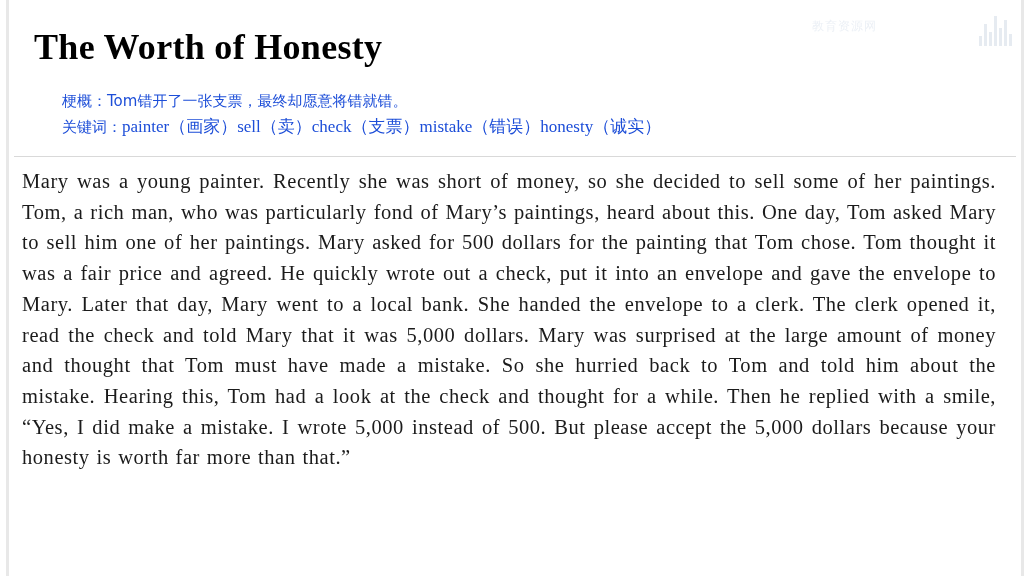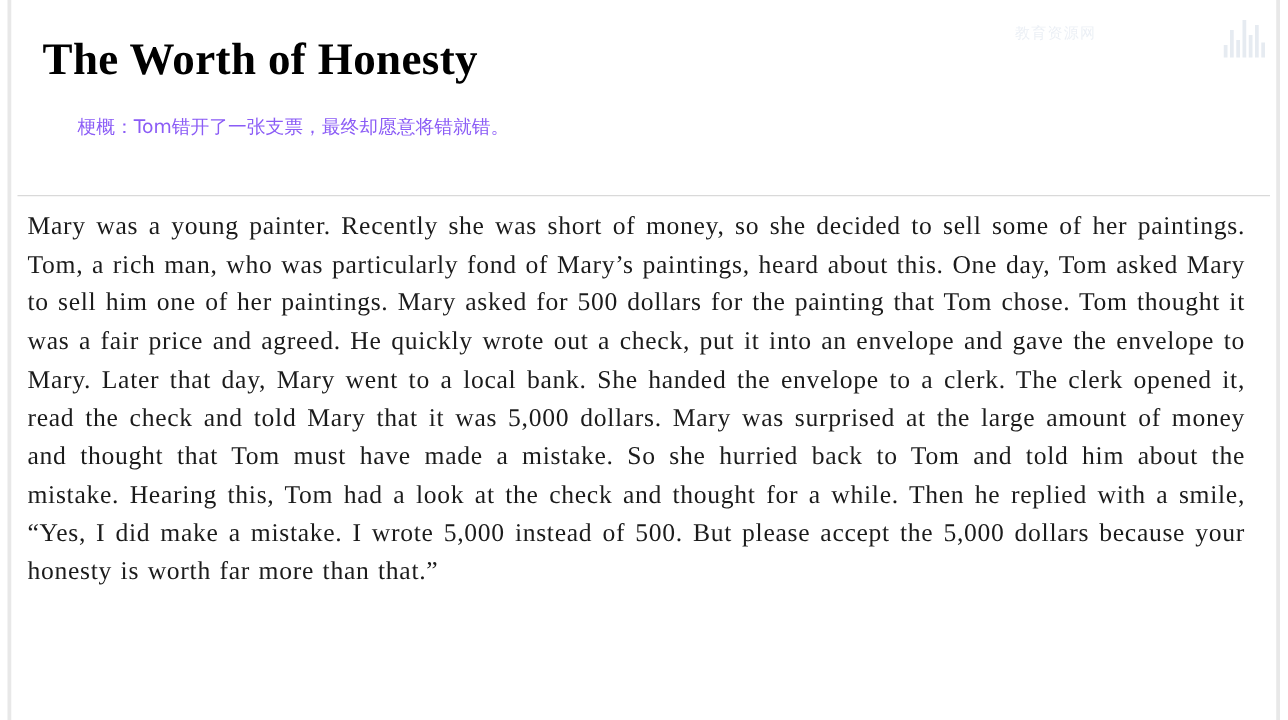--- a/index.html
+++ b/index.html
@@ -109,21 +109,21 @@
   }
   .meta {
     position: absolute;
     left: 62px;
     top: 88px;
     right: 40px;
   }
   .meta-line {
     font-family: "DejaVu Sans", sans-serif;
     font-size: 15px;
-    color: #8b5cf6;
+    color: #1d4ed8;
     line-height: 26px;
     white-space: nowrap;
   }
   .meta-line .en {
     font-family: "Liberation Serif", serif;
     font-size: 17px;
   }
   .divider {
     position: absolute;
     left: 14px;
@@ -169,19 +169,22 @@
   </div>
 
   <div class="title-row">
     <span class="title-main">The Worth of Honesty</span>
   </div>
 
   <div class="meta">
     <div class="meta-line">
       <span>梗概：</span><span>Tom错开了一张支票，最终却愿意将错就错。</span>
     </div>
+    <div class="meta-line">
+      <span>关键词：</span><span class="en">painter（画家）sell（卖）check（支票）mistake（错误）honesty（诚实）</span>
+    </div>
   </div>
 
   <div class="divider"></div>
 
   <div class="body-text">Mary was a young painter. Recently she was short of money, so she decided to sell some of her paintings. Tom, a rich man, who was particularly fond of Mary’s paintings, heard about this. One day, Tom asked Mary to sell him one of her paintings. Mary asked for 500 dollars for the painting that Tom chose. Tom thought it was a fair price and agreed. He quickly wrote out a check, put it into an envelope and gave the envelope to Mary. Later that day, Mary went to a local bank. She handed the envelope to a clerk. The clerk opened it, read the check and told Mary that it was 5,000 dollars. Mary was surprised at the large amount of money and thought that Tom must have made a mistake. So she hurried back to Tom and told him about the mistake. Hearing this, Tom had a look at the check and thought for a while. Then he replied with a smile, “Yes, I did make a mistake. I wrote 5,000 instead of 500. But please accept the 5,000 dollars because your honesty is worth far more than that.”</div>
 
 </div>
 
 </body></html>

